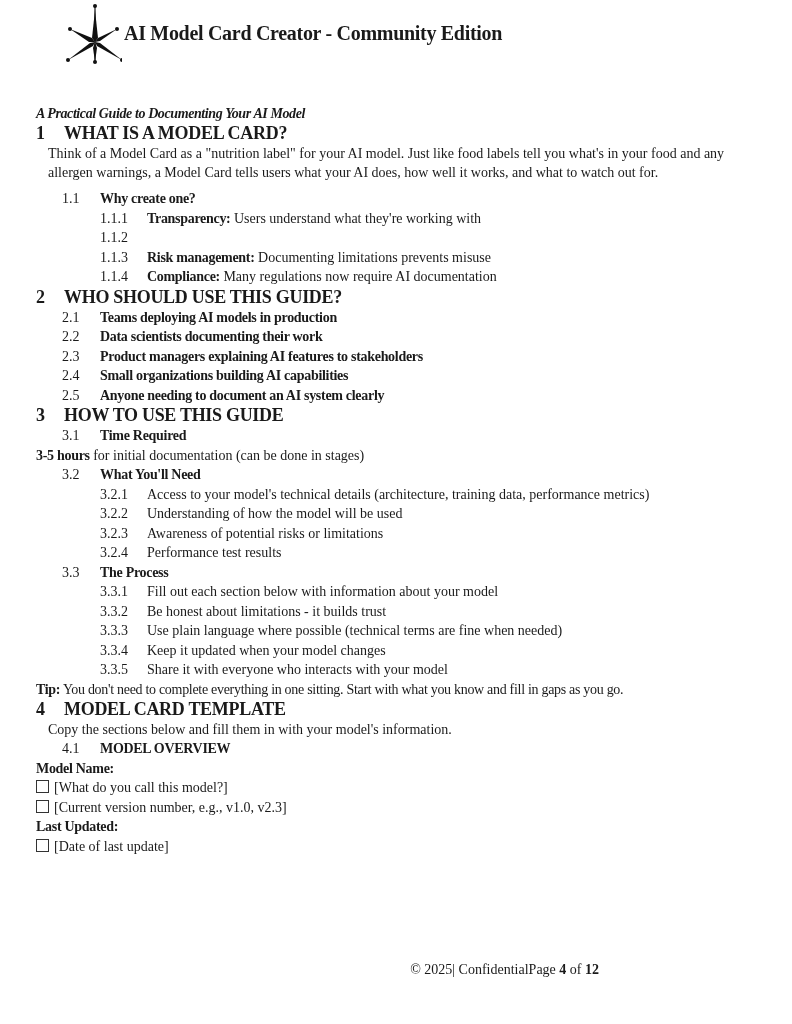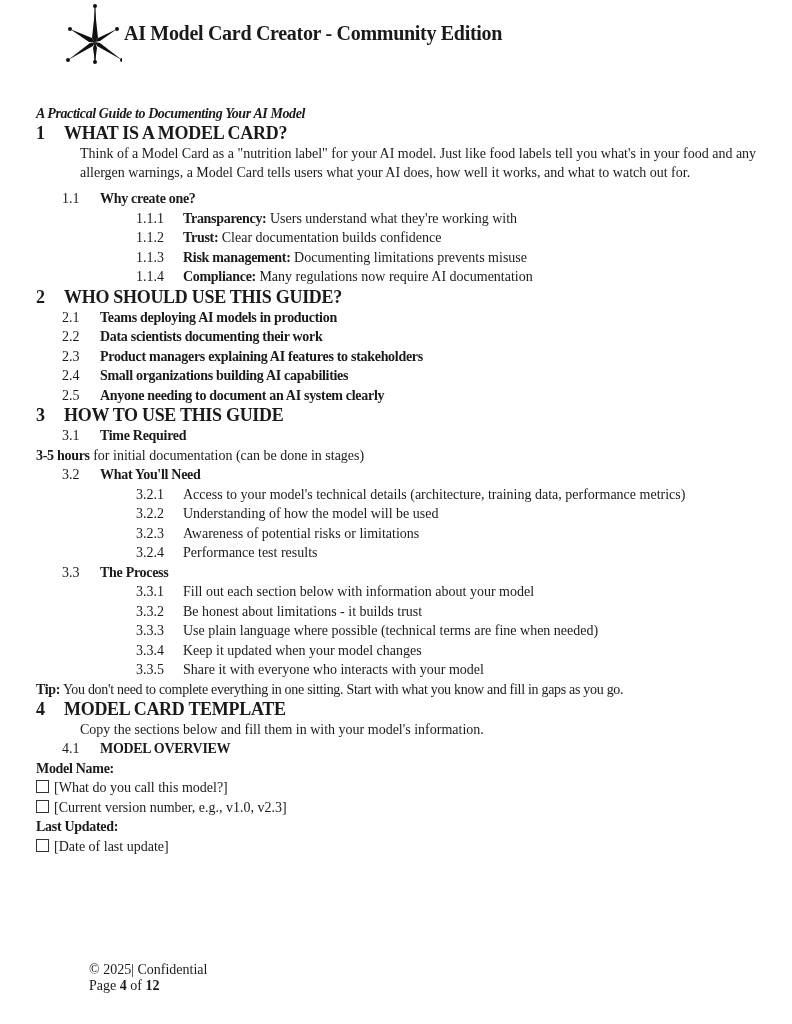--- a/index.html
+++ b/index.html
@@ -5,31 +5,31 @@
   html, body { margin: 0; padding: 0; background: #ffffff; }
   body { width: 792px; height: 1024px; position: relative; overflow: hidden;
          font-family: "Liberation Serif", "DejaVu Serif", serif; color: #1a1a1a; }
   .header { position: absolute; left: 62px; top: 2px; height: 64px; display: flex; }
   .logo { width: 60px; height: 64px; }
   .app-title { font-size: 20px; font-weight: bold; margin-left: 2px; margin-top: 20px; letter-spacing: -0.3px; }
   .content { position: absolute; left: 36px; top: 104px; width: 730px; }
   .subtitle { font-size: 14px; font-weight: bold; font-style: italic; letter-spacing: -0.4px; line-height: 19px; }
   .h1 { display: flex; font-size: 18px; font-weight: bold; line-height: 21px; letter-spacing: -0.3px; }
   .h1 .num { width: 28px; }
-  .para { font-size: 14px; line-height: 19px; margin-left: 44px; }
+  .para { font-size: 14px; line-height: 19px; margin-left: 12px; }
   .row { display: flex; font-size: 14px; line-height: 19.5px; }
   .l2 { margin-left: 26px; }
   .l2 .num { width: 38px; }
-  .l3 { margin-left: 100px; }
+  .l3 { margin-left: 64px; }
   .l3 .num { width: 47px; }
   .ind2 { font-size: 14px; line-height: 19.5px; }
   .b { font-weight: bold; letter-spacing: -0.3px; }
   .tight { letter-spacing: -0.3px; }
   .checkbox { display: inline-block; width: 11px; height: 11px; border: 1px solid #333; margin-right: 5px; vertical-align: -1px; }
-  .footer { position: absolute; top: 962px; left: 89px; width: 510px; font-size: 14px; display: flex; justify-content: flex-start; flex-direction: column; }
+  .footer { position: absolute; top: 962px; left: 89px; width: 510px; font-size: 14px; display: flex; justify-content: flex-end; }
   .sp-top { margin-top: 7px; }
 </style>
 </head>
 <body>
 
 <div class="header">
   <svg class="logo" viewBox="0 0 60 64">
     <line x1="33" y1="4" x2="33" y2="60" stroke="#111" stroke-width="1.2"></line>
     <polygon points="33,8 36,36 33,40 30,36" fill="#111"></polygon>
     <polygon points="33,40 35,46 33,60 31,46" fill="#111"></polygon>
@@ -58,21 +58,20 @@
   <div class="row l2 sp-top">
     <span class="num">1.1</span>
     <span class="b">Why create one?</span>
   </div>
   <div class="row l3">
     <span class="num">1.1.1</span>
     <span><span class="b">Transparency:</span> <span>Users understand what they're working with</span></span>
   </div>
   <div class="row l3">
     <span class="num">1.1.2</span>
-    <span><span class="b">Trust:</span> <span>Clear documentation builds confidence</span></span>
   </div>
   <div class="row l3">
     <span class="num">1.1.3</span>
     <span><span class="b">Risk management:</span> <span>Documenting limitations prevents misuse</span></span>
   </div>
   <div class="row l3">
     <span class="num">1.1.4</span>
     <span><span class="b">Compliance:</span> <span>Many regulations now require AI documentation</span></span>
   </div>
 

